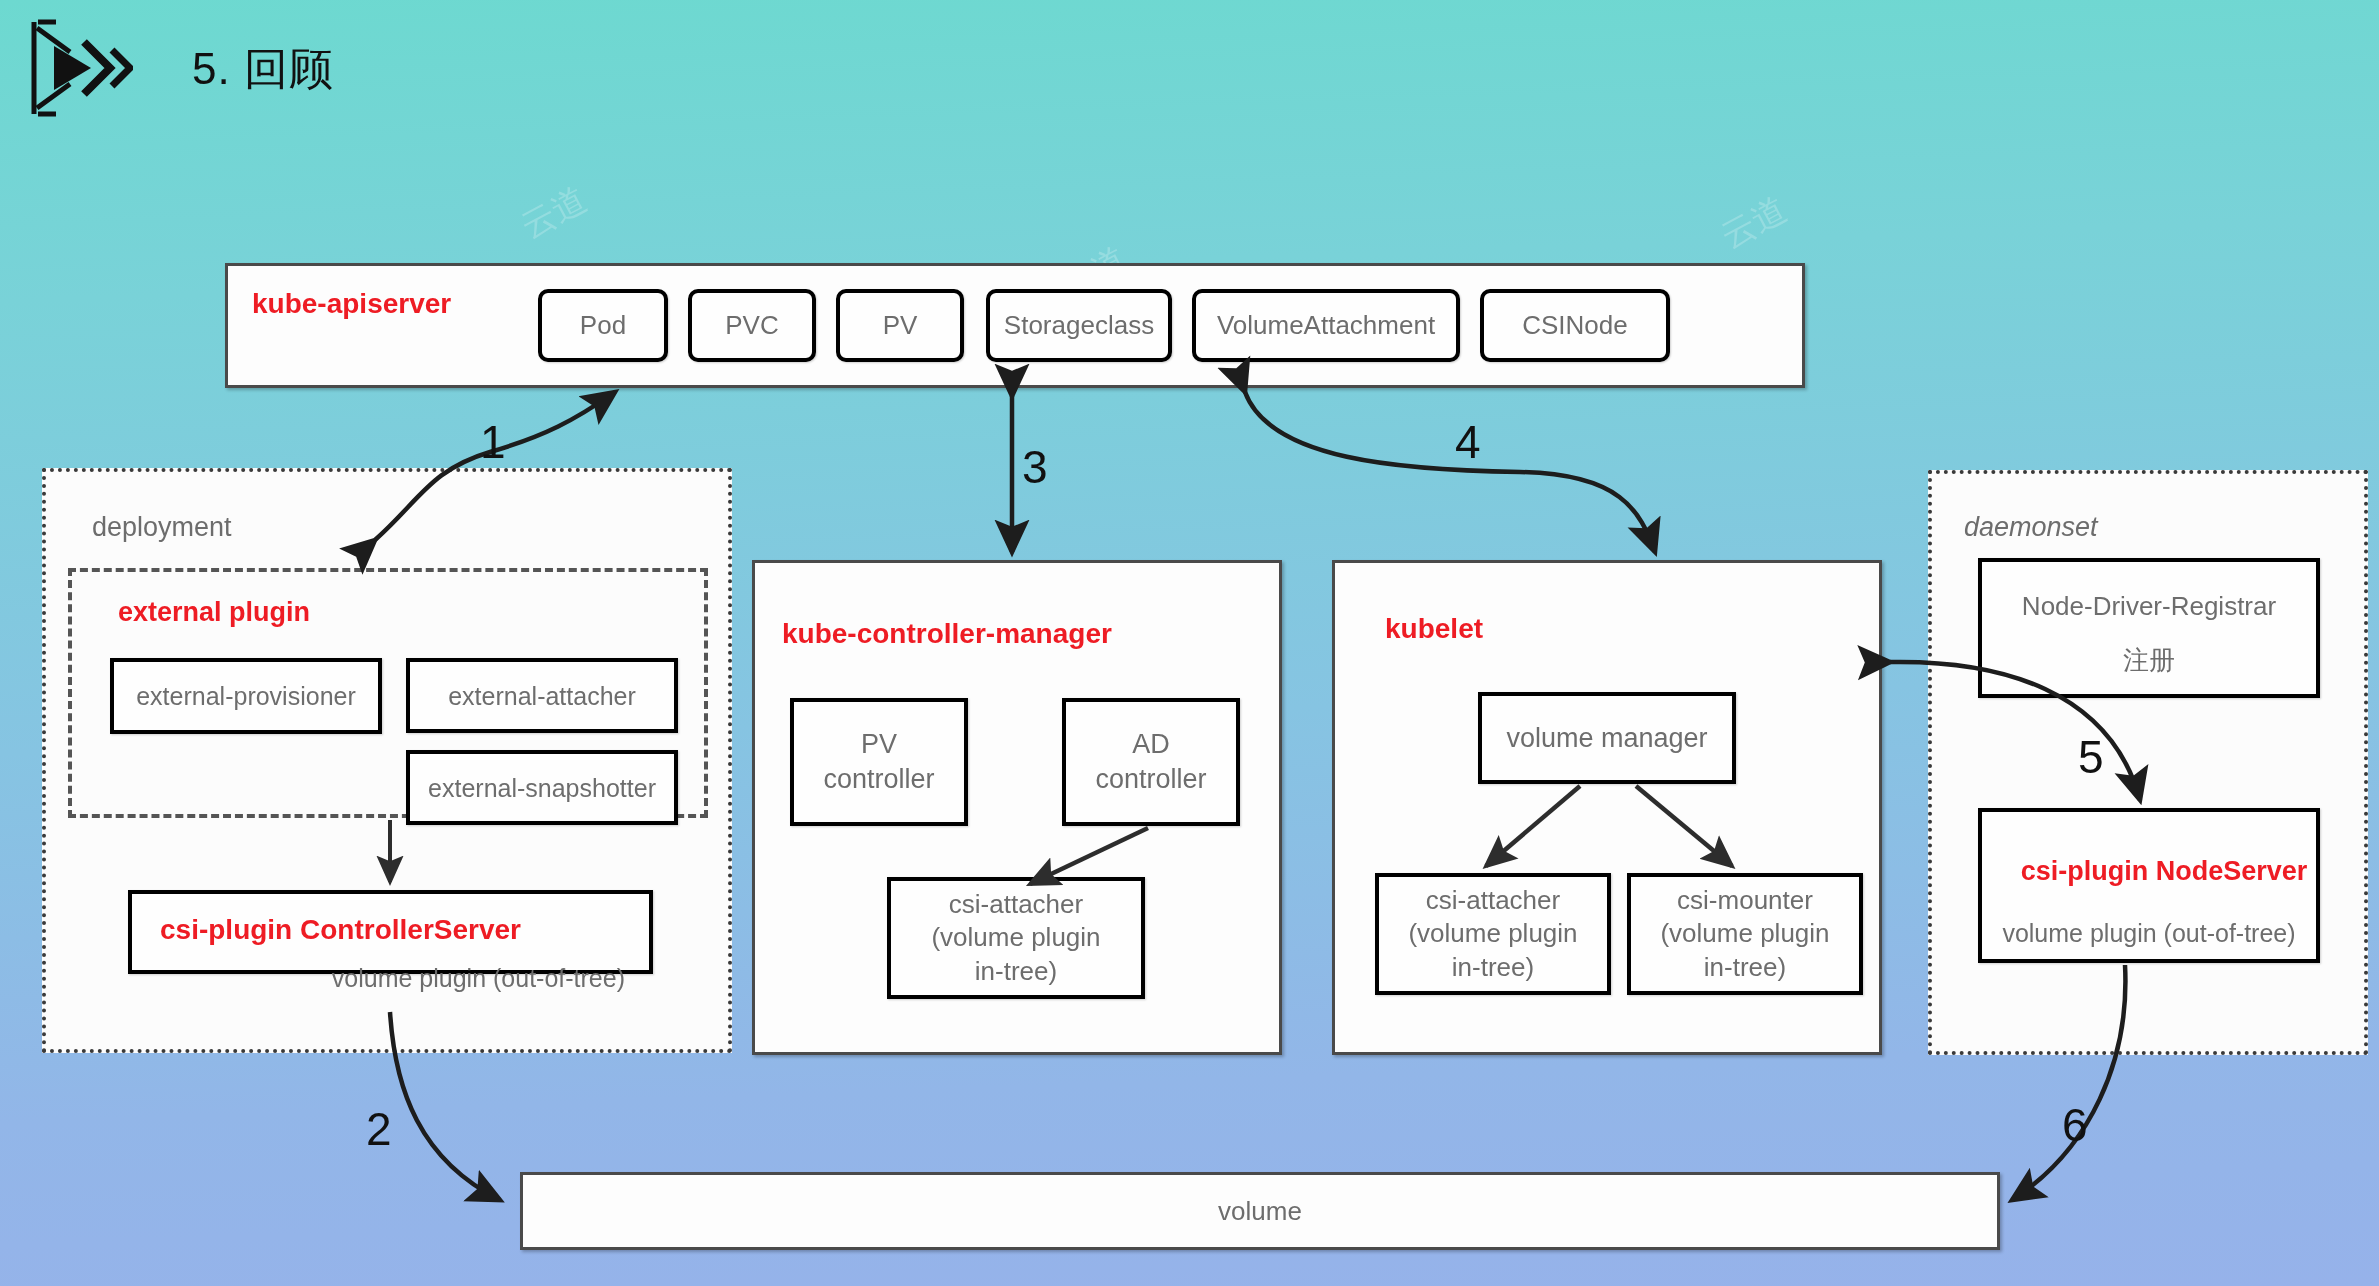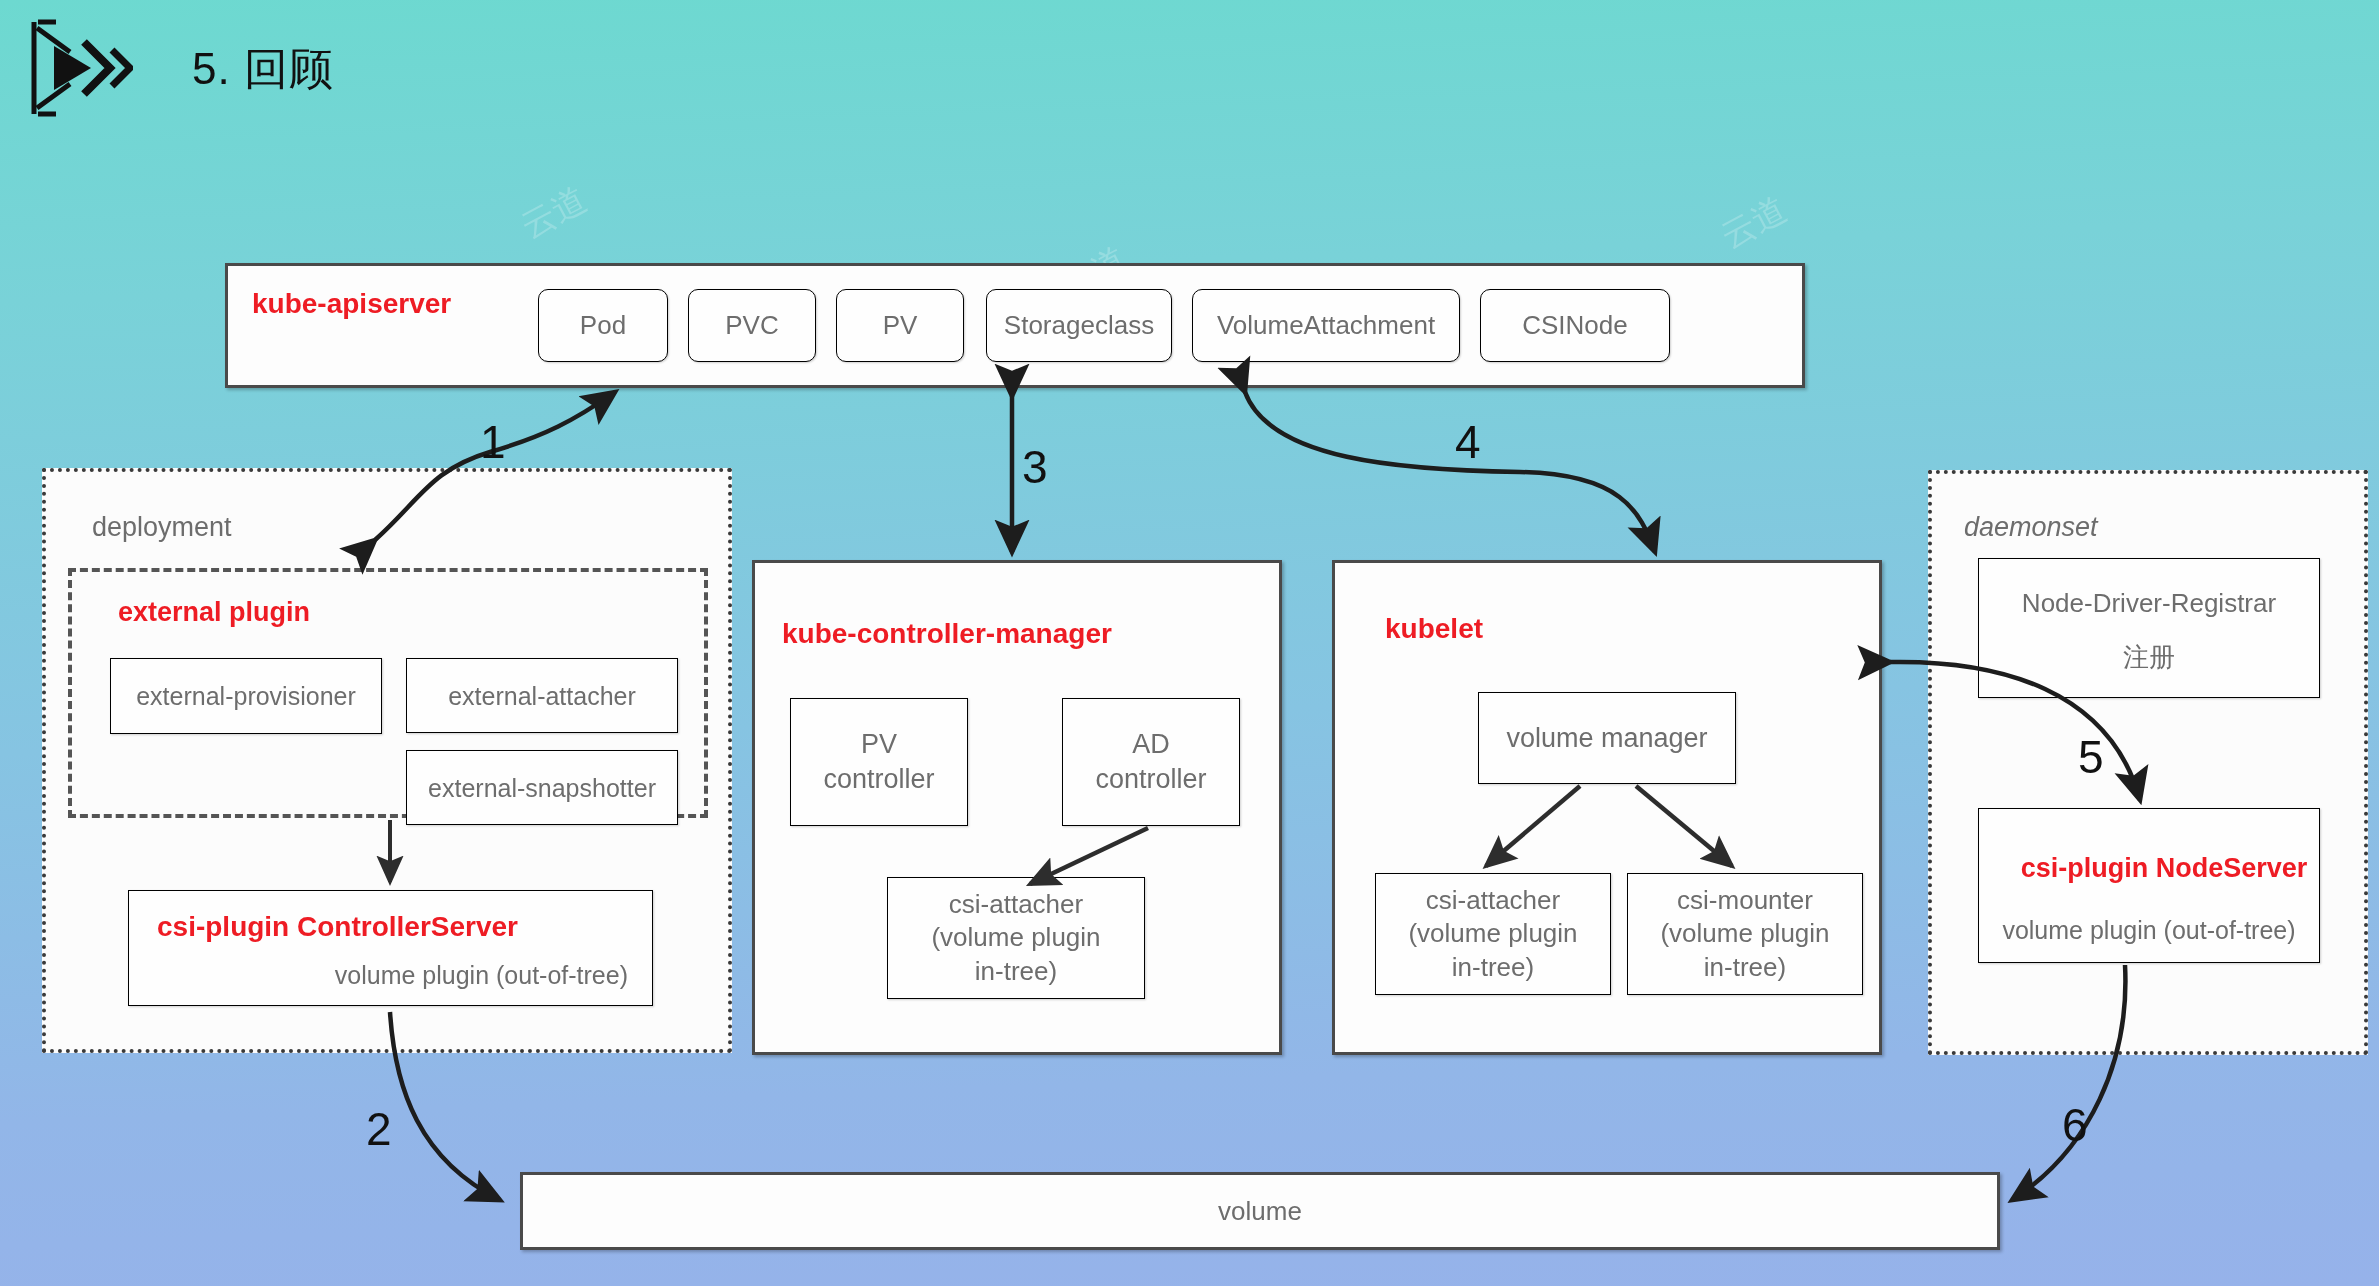--- a/index.html
+++ b/index.html
@@ -21,21 +21,21 @@
   }
 
   
   .panel{position:absolute;background:#fdfdfd;box-sizing:border-box;}
   .panel.solid{border:3px solid #4a4a4a;box-shadow:2px 2px 3px rgba(0,0,0,.25);}
   .panel.dotted{border:4px dotted #3a3a3a;background:#fcfcfc;}
   .panel.dashed{border:4px dashed #555;background:transparent;}
 
   .nodebox{
     position:absolute;box-sizing:border-box;background:#fefefe;
-    border:1px solid #000000;
+    border:4px solid #000000;
     display:flex;align-items:center;justify-content:center;text-align:center;
     color:#6d6d6d;font-size:26px;line-height:1.28;
     box-shadow:1px 1px 2px rgba(0,0,0,.18);
   }
   .nodebox.rounded{border-radius:10px;}
 
   .redlabel{position:absolute;color:#ee1c24;font-weight:bold;white-space:nowrap;}
   .graylabel{position:absolute;color:#6d6d6d;white-space:nowrap;}
 
   
@@ -111,21 +111,21 @@
   <div class="nodebox" style="left:110px;top:658px;width:272px;height:76px;font-size:25px;">
     <span>external-provisioner</span>
   </div>
   <div class="nodebox" style="left:406px;top:658px;width:272px;height:75px;font-size:25px;">
     <span>external-attacher</span>
   </div>
   <div class="nodebox" style="left:406px;top:750px;width:272px;height:75px;font-size:25px;">
     <span>external-snapshotter</span>
   </div>
 
-  <div class="nodebox" id="controller-server-box" style="left:128px;top:890px;width:525px;height:116px;display:block;">
+  <div class="nodebox" id="controller-server-box" style="left:128px;top:890px;width:525px;height:84px;display:block;">
     <div class="redlabel" style="left:28px;top:18px;font-size:28px;position:absolute;">csi-plugin  ControllerServer</div>
     <div class="graylabel" style="right:24px;left:auto;top:68px;font-size:25px;position:absolute;">volume plugin (out-of-tree)</div>
   </div>
 
   <div class="panel solid" id="kcm-panel" style="left:752px;top:560px;width:530px;height:495px;"></div>
   <div class="redlabel" style="left:782px;top:618px;font-size:28px;">kube-controller-manager</div>
 
   <div class="nodebox" style="left:790px;top:698px;width:178px;height:128px;white-space:pre-line;font-size:27px;">
     <span>PV
 controller</span>

